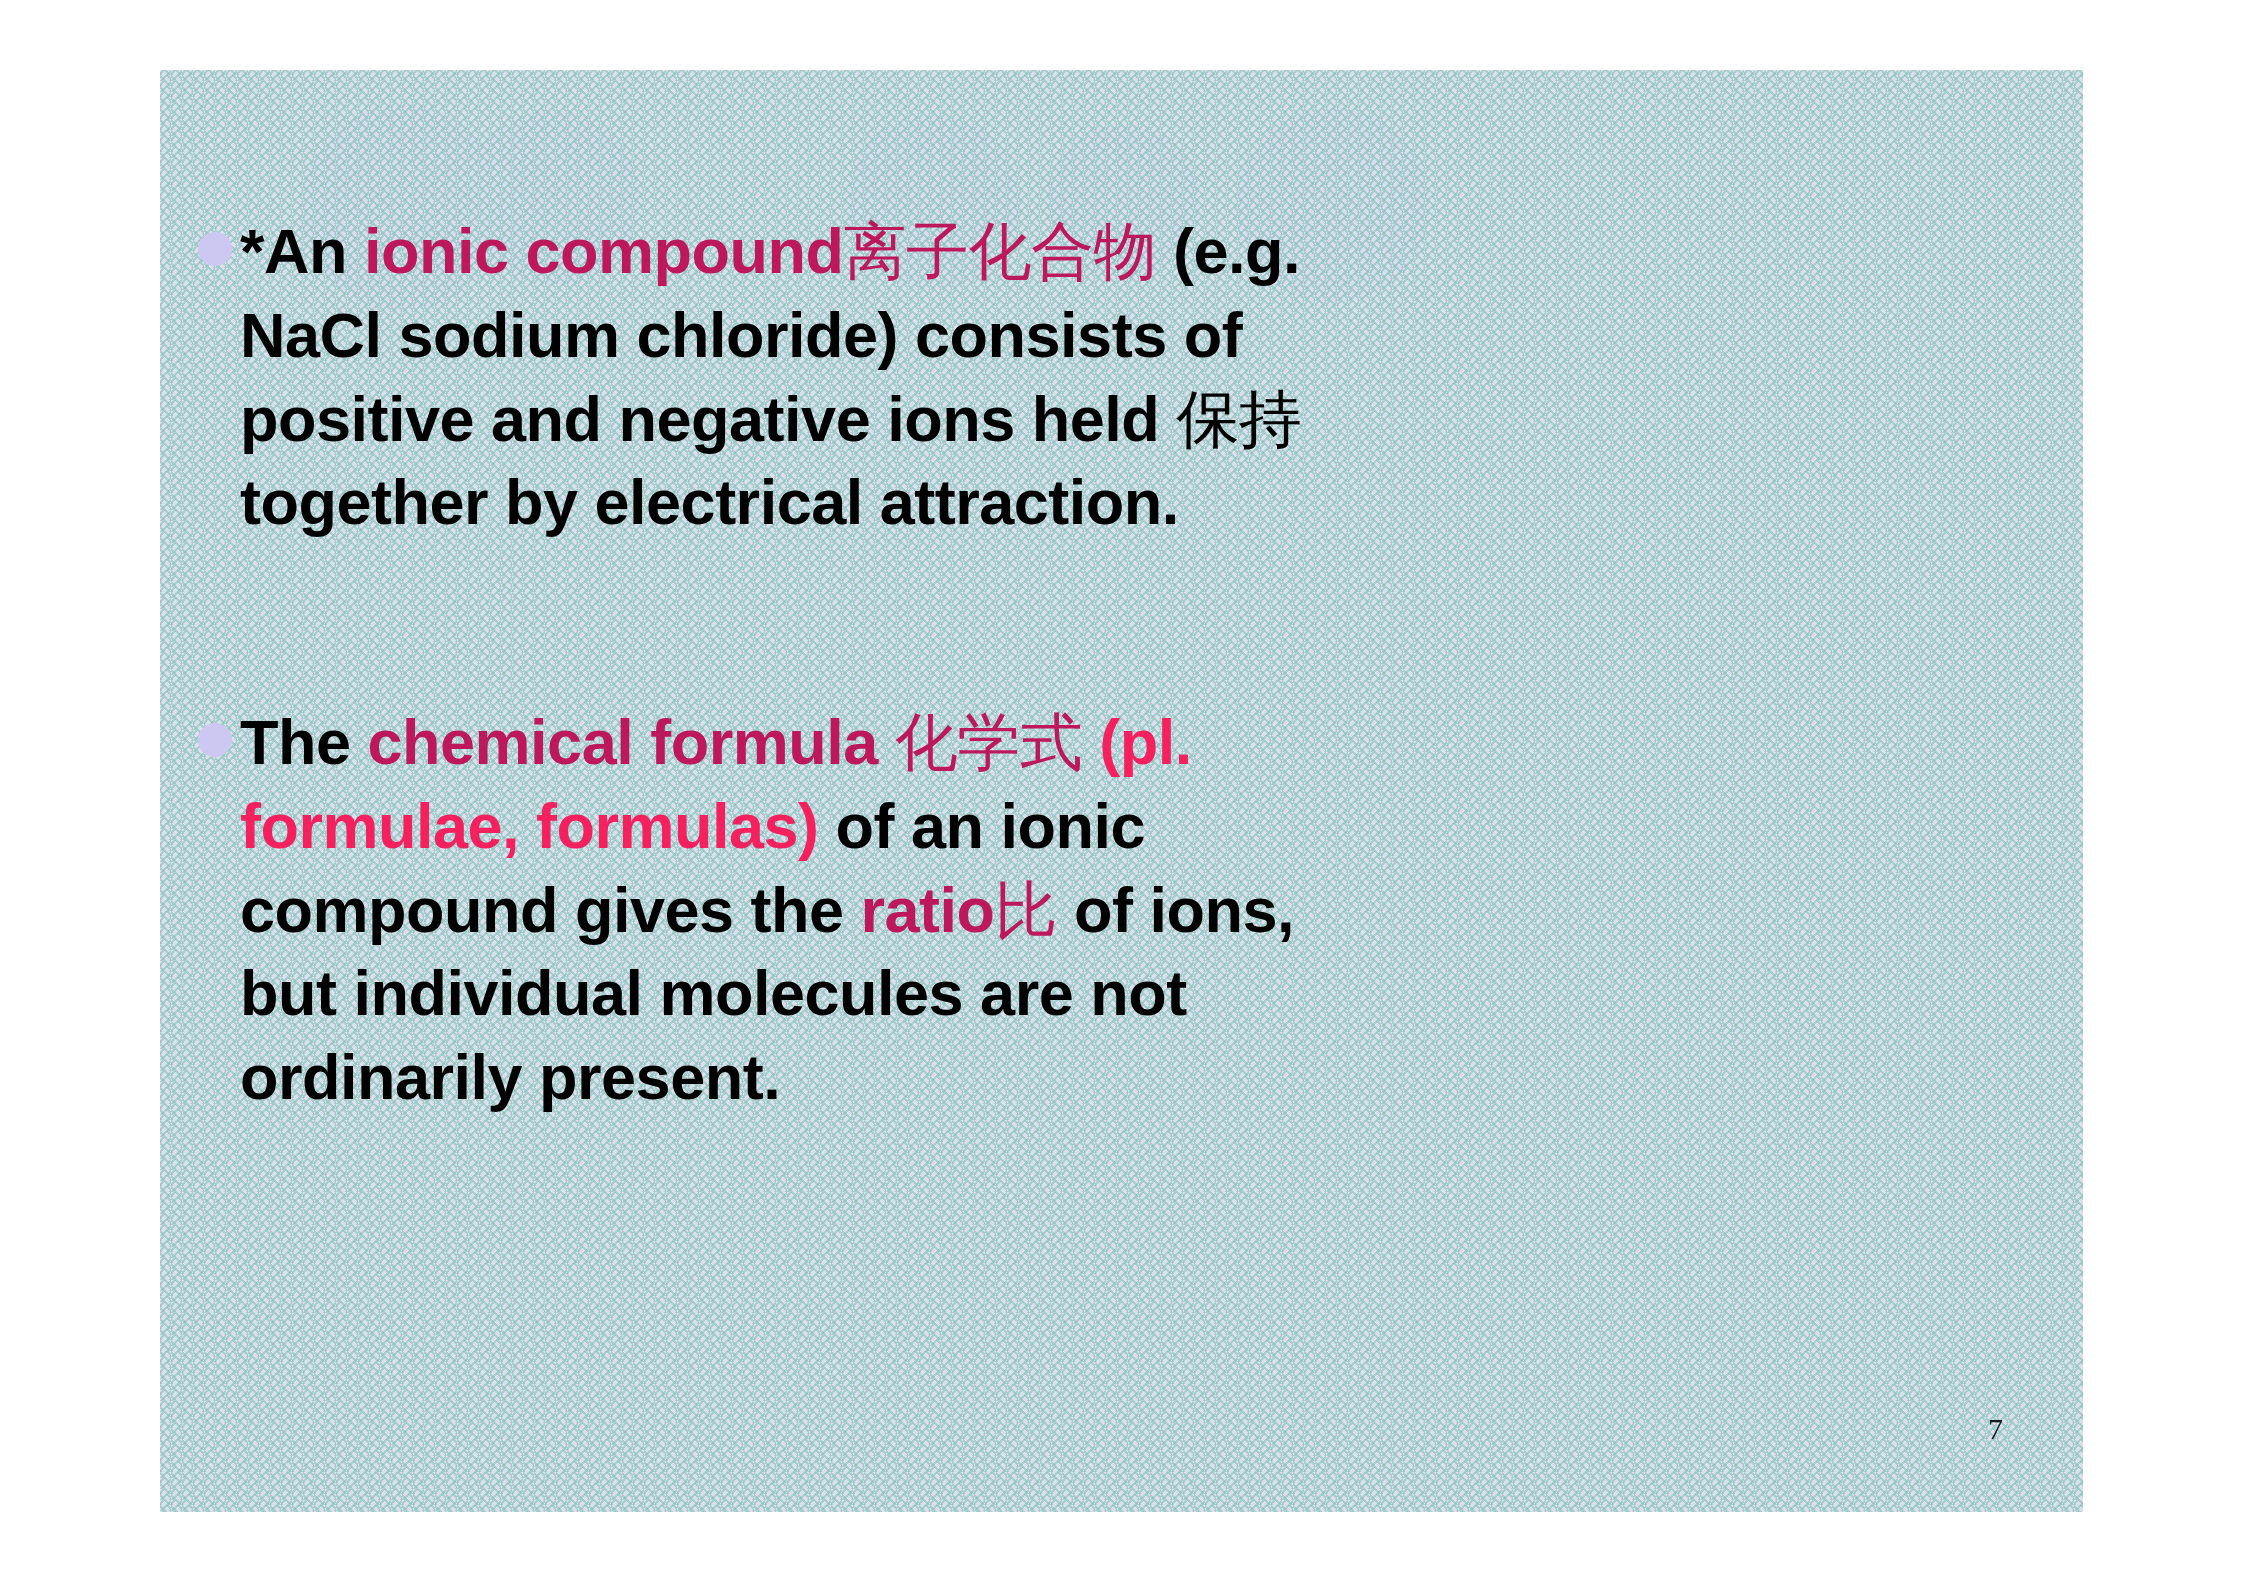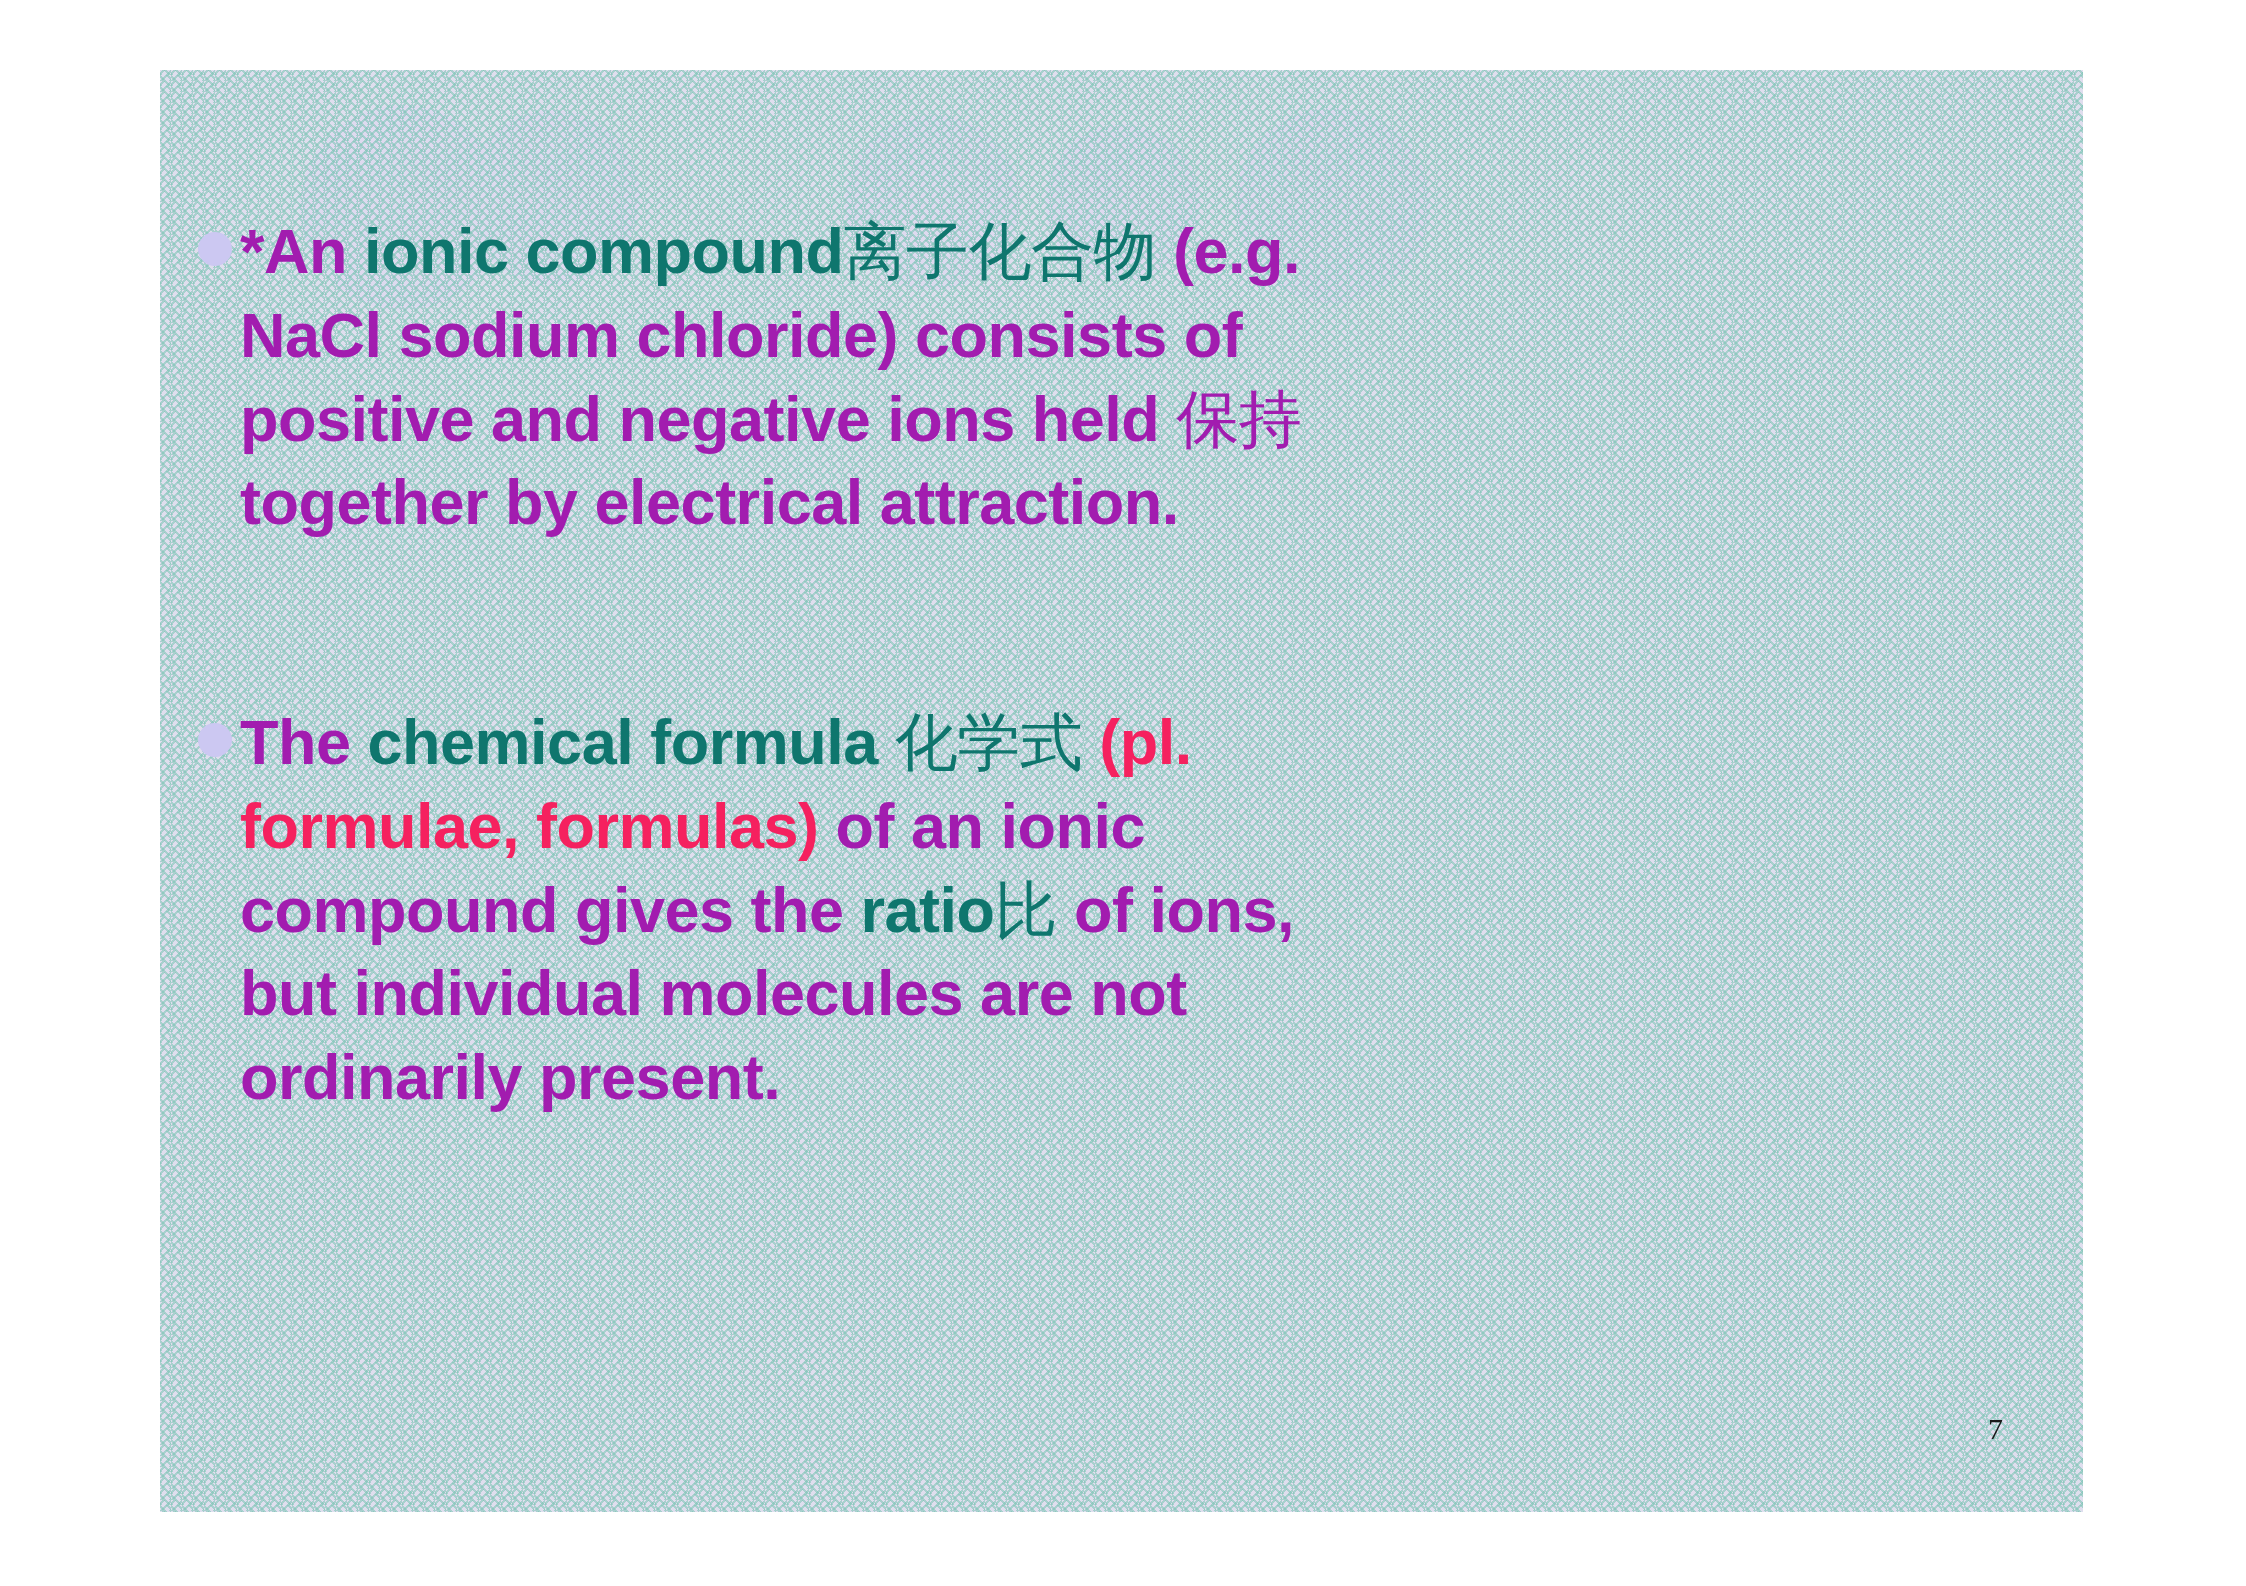--- a/index.html
+++ b/index.html
@@ -90,22 +90,22 @@
   }
 
   .bullet-body {
     font-size: 63px;
     line-height: 1.33;
     font-weight: bold;
     letter-spacing: -0.5px;
     font-family: "Liberation Sans", sans-serif;
   }
 
-  .c-purple   { color: #a21caf; margin-top: 31px; }
-  .c-darkred  { color: #0f766e; }
+  .c-purple   { color: #000000; margin-top: 31px; }
+  .c-darkred  { color: #be185d; }
   .c-crimson  { color: #f5215f; }
 
   .cjk {
     font-family: "DejaVu Serif", "Liberation Serif", serif;
     font-weight: normal;
     text-align: center;
   }
   .cjk-bold {
     font-family: Liberation Sans, sans-serif;
     font-weight: normal;

